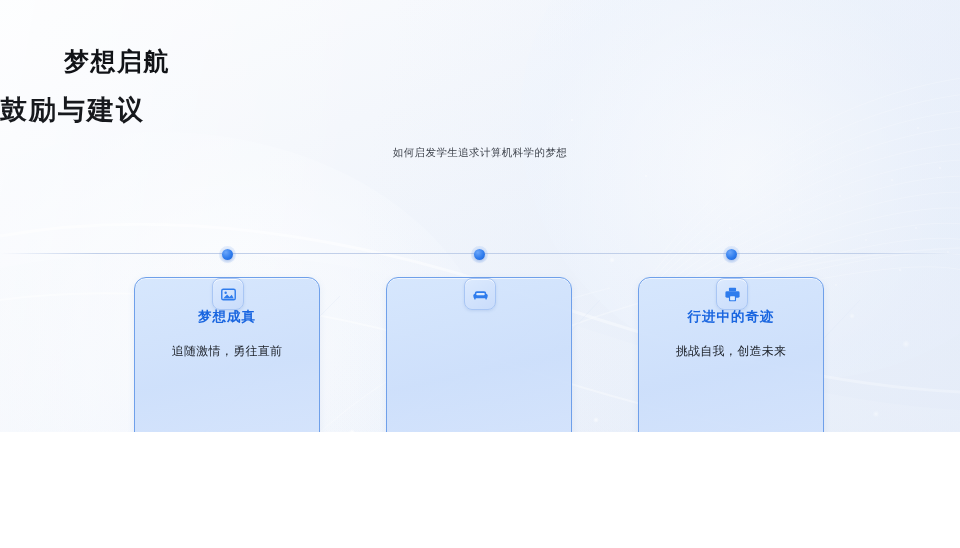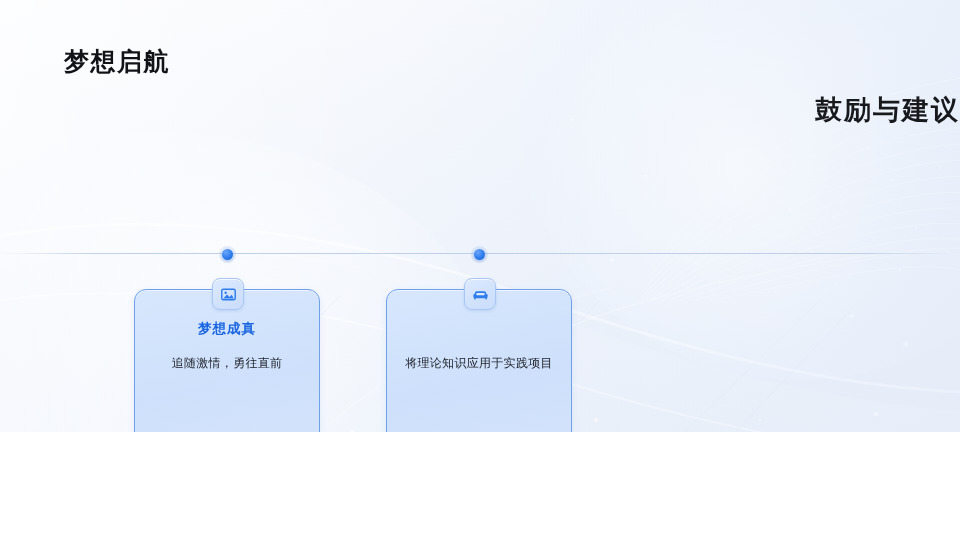--- a/index.html
+++ b/index.html
@@ -55,21 +55,21 @@
     left: 64px; top: 48px;
     font-size: 25px;
     font-weight: 700;
     color: #111317;
     letter-spacing: 1.5px;
     line-height: 1.1;
   }
   .headline {
     position: absolute;
     left: 0; right: 0; top: 92px;
-    text-align: right;
+    text-align: left;
     font-size: 27px;
     font-weight: 700;
     color: #17191d;
     letter-spacing: 2px;
   }
   .subhead {
     position: absolute;
     left: 0; right: 0; top: 146px;
     text-align: center;
     font-size: 10.5px;
@@ -128,21 +128,21 @@
     box-shadow: 0 1px 3px rgba(70,110,180,.16), inset 0 1px 0 rgba(255,255,255,.75);
     display: flex;
     align-items: center;
     justify-content: center;
     z-index: 3;
   }
   .icon-badge svg { display: block; }
 
   .card {
     position: absolute;
-    left: 0; top: 40px;
+    left: 0; top: 28px;
     width: 186px;
     height: 170px;
     box-sizing: border-box;
     border-radius: 12px;
     border: 1px solid #6fa0ea;
     background: linear-gradient(168deg, rgba(213,230,253,.96) 0%, rgba(203,222,251,.92) 55%, rgba(210,226,252,.9) 100%);
     box-shadow: 0 2px 7px rgba(90,130,200,.10), inset 0 1px 0 rgba(255,255,255,.6);
     z-index: 2;
   }
   .card-title {
@@ -285,20 +285,21 @@
             <circle cx="646" cy="176" r="1"></circle>
         </g>
       </g>
     </svg>
 
     <div class="shade-lr"></div>
   </div>
 
   <div class="kicker">梦想启航</div>
   <div class="headline">鼓励与建议</div>
+  <div class="subhead">如何启发学生追求计算机科学的梦想</div>
 
   <div class="timeline"></div>
 
   <div class="cards">
 
     <div class="card-slot s1">
       <div class="node-dot"></div>
       <div class="icon-badge">
         <svg width="17" height="17" viewBox="0 0 24 24">
           <rect x="2.5" y="4.5" width="19" height="15" rx="2.2" fill="none" stroke="#2f7ced" stroke-width="2"></rect>
@@ -317,19 +318,33 @@
       <div class="icon-badge">
         <svg width="17" height="17" viewBox="0 0 24 24">
           <path d="M4 10.5 C 4 8.5, 5.2 7.5, 7 7.5 L 17 7.5 C 18.8 7.5, 20 8.5, 20 10.5 L 20 12 L 4 12 Z" fill="#2f7ced"></path>
           <rect x="2" y="11" width="20" height="6.2" rx="2.2" fill="#2f7ced"></rect>
           <rect x="6" y="10" width="12" height="3" rx="1.2" fill="#dceafe"></rect>
           <rect x="3" y="16.5" width="2.2" height="2.6" rx=".7" fill="#2f7ced"></rect>
           <rect x="18.8" y="16.5" width="2.2" height="2.6" rx=".7" fill="#2f7ced"></rect>
         </svg>
       </div>
       <div class="card">
-        <div class="card-body">将理论知识应用于实践项目</div>
       </div>
     </div>
 
+    <div class="card-slot s3">
+      <div class="node-dot"></div>
+      <div class="icon-badge">
+        <svg width="17" height="17" viewBox="0 0 24 24">
+          <rect x="7" y="2.5" width="10" height="5" rx="1" fill="#2f7ced"></rect>
+          <rect x="2" y="7.5" width="20" height="9" rx="2" fill="#2f7ced"></rect>
+          <rect x="7" y="13" width="10" height="8.5" rx="1" fill="#2f7ced"></rect>
+          <rect x="8.6" y="14.4" width="6.8" height="5.6" rx=".6" fill="#dceafe"></rect>
+        </svg>
+      </div>
+      <div class="card">
+        <div class="card-title">行进中的奇迹</div>
+        <div class="card-body">挑战自我，创造未来</div>
+      </div>
+    </div>
 
   </div>
 </div>
 
 </body></html>

